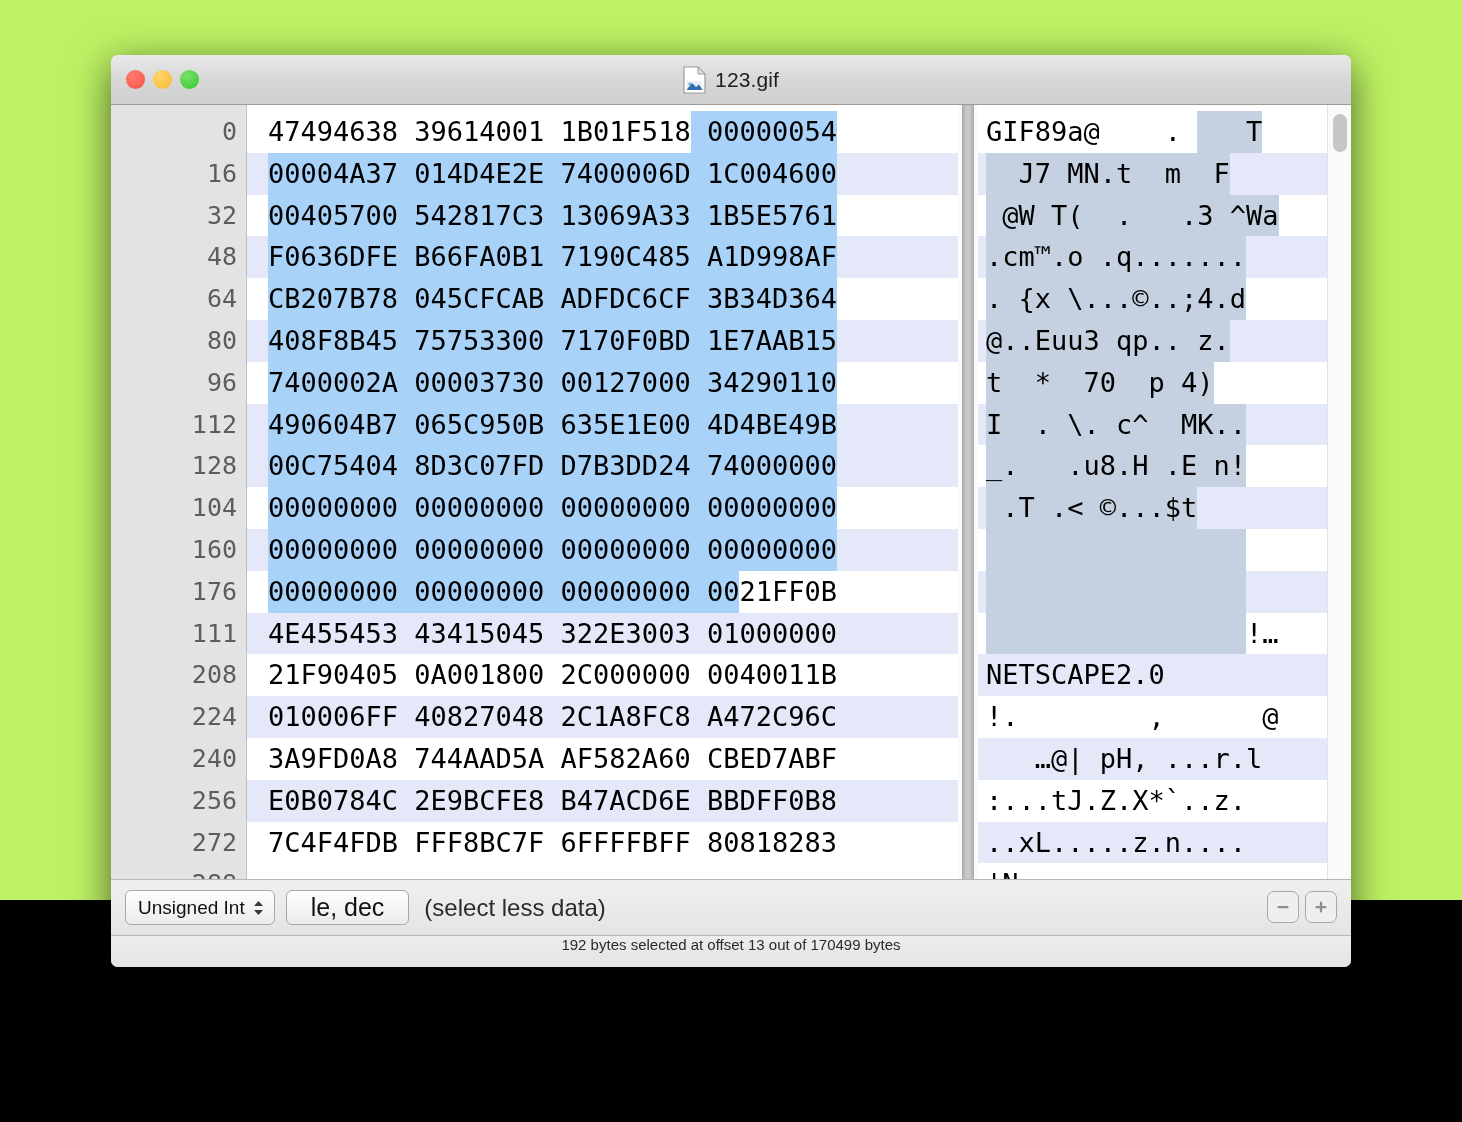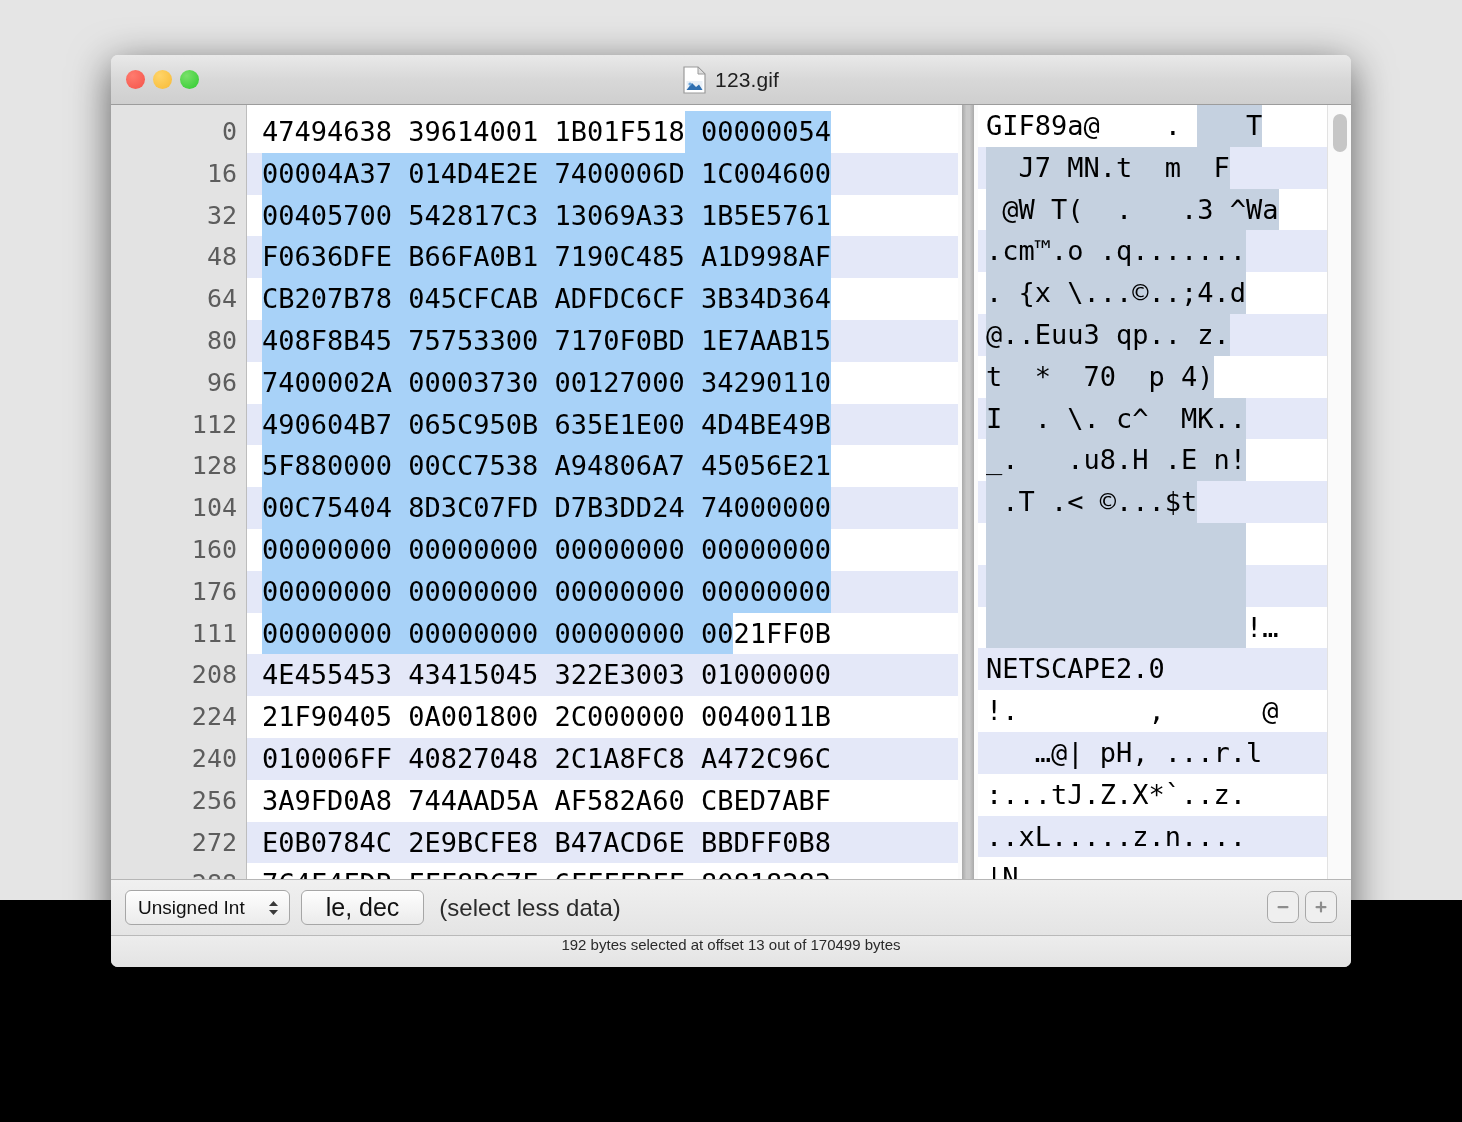--- a/index.html
+++ b/index.html
@@ -1,18 +1,18 @@
 <!DOCTYPE html>
 <html><head>
 <meta charset="utf-8">
 <style>
   html,body{margin:0;padding:0;background:#000;}
   body{width:1462px;height:1122px;font-family:"Liberation Sans",sans-serif;overflow:hidden;}
 
-  .desktop{position:relative;width:1462px;height:900px;background:#e5e5e5;}
+  .desktop{position:relative;width:1462px;height:900px;background:#bef264;}
 
   
   .window{
     position:absolute;left:111px;top:55px;width:1240px;height:912px;
     border-radius:7px;overflow:hidden;
     background:#ececec;
     box-shadow:0 10px 40px rgba(0,0,0,.6);
   }
 
   
@@ -54,35 +54,35 @@
     font-size:25px;color:#5d5d5d;
     box-sizing:border-box;
   }
 
   .hexpane{
     position:relative;flex:0 0 711px;width:711px;
     background:#fff;padding-top:6px;box-sizing:border-box;overflow:hidden;
   }
   .asciipane{
     position:relative;flex:1 1 auto;
-    background:#fff;box-sizing:border-box;overflow:hidden;
+    background:#fff;padding-top:6px;box-sizing:border-box;overflow:hidden;
   }
 
   .splitter{
     flex:0 0 20px;width:20px;
     background:linear-gradient(to right,#fbfbfb 0%,#fbfbfb 18%,#a9a9a9 20%,#c8c8c8 42%,#c8c8c8 58%,#a9a9a9 80%,#fbfbfb 82%,#fbfbfb 100%);
   }
 
   .hrow{
     height:41.8px;line-height:41.8px;
     font-family:"DejaVu Sans Mono","Liberation Mono",monospace;
     font-size:27px;color:#000;white-space:pre;
     box-sizing:border-box;
   }
-  .hexpane .hrow{padding-left:15px;}
+  .hexpane .hrow{padding-left:21px;}
   .asciipane .hrow{padding-left:8px;letter-spacing:0px;}
 
   .band-even{background:#ffffff;}
   .band-odd{background:#e4e8f8;}
 
   .sel{background:#a8d2f8;}           
   .sel-a{background:#c5d1e0;}          
   .nosel{background:#ffffff;}
 
   .hrow span{display:inline-block;}
@@ -102,21 +102,21 @@
     position:relative;height:56px;
     background:linear-gradient(to bottom,#f0f0f0,#e4e4e4);
     border-bottom:1px solid #b9b9b9;
     display:flex;align-items:center;padding:0 14px;box-sizing:border-box;
   }
   .popbtn{
     position:relative;height:33px;
     border:1px solid #a6a6a6;border-radius:6px;
     background:linear-gradient(to bottom,#fefefe,#ebebeb);
     font-size:19px;color:#111;
-    display:flex;align-items:center;padding:0 10px 0 12px;gap:23px;
+    display:flex;align-items:center;padding:0 10px 0 12px;gap:8px;
     box-shadow:0 1px 0 rgba(255,255,255,.8) inset;
   }
   .chev{display:flex;flex-direction:column;gap:3px;line-height:0;}
   .chev svg{display:block;}
   .plainbtn{
     height:33px;margin-left:11px;
     border:1px solid #a6a6a6;border-radius:6px;
     background:linear-gradient(to bottom,#fefefe,#ebebeb);
     font-size:25px;color:#111;
     display:flex;align-items:center;padding:0 24px;
@@ -191,21 +191,20 @@
 
       <div class="hexpane">
           <div class="hrow band-even"><span class="nosel">47494638 39614001 1B01F518</span><span class="sel"> 00000054</span></div>
           <div class="hrow band-odd"><span class="nosel"></span><span class="sel">00004A37 014D4E2E 7400006D 1C004600</span></div>
           <div class="hrow band-even"><span class="nosel"></span><span class="sel">00405700 542817C3 13069A33 1B5E5761</span></div>
           <div class="hrow band-odd"><span class="nosel"></span><span class="sel">F0636DFE B66FA0B1 7190C485 A1D998AF</span></div>
           <div class="hrow band-even"><span class="nosel"></span><span class="sel">CB207B78 045CFCAB ADFDC6CF 3B34D364</span></div>
           <div class="hrow band-odd"><span class="nosel"></span><span class="sel">408F8B45 75753300 7170F0BD 1E7AAB15</span></div>
           <div class="hrow band-even"><span class="nosel"></span><span class="sel">7400002A 00003730 00127000 34290110</span></div>
           <div class="hrow band-odd"><span class="nosel"></span><span class="sel">490604B7 065C950B 635E1E00 4D4BE49B</span></div>
-          <div class="hrow band-even"><span class="nosel"></span><span class="sel">5F880000 00CC7538 A94806A7 45056E21</span></div>
           <div class="hrow band-odd"><span class="nosel"></span><span class="sel">00C75404 8D3C07FD D7B3DD24 74000000</span></div>
           <div class="hrow band-even"><span class="nosel"></span><span class="sel">00000000 00000000 00000000 00000000</span></div>
           <div class="hrow band-odd"><span class="nosel"></span><span class="sel">00000000 00000000 00000000 00000000</span></div>
           <div class="hrow band-even"><span class="sel">00000000 00000000 00000000 00</span><span class="nosel">21FF0B</span></div>
           <div class="hrow band-odd"><span>4E455453 43415045 322E3003 01000000</span></div>
           <div class="hrow band-even"><span>21F90405 0A001800 2C000000 0040011B</span></div>
           <div class="hrow band-odd"><span>010006FF 40827048 2C1A8FC8 A472C96C</span></div>
           <div class="hrow band-even"><span>3A9FD0A8 744AAD5A AF582A60 CBED7ABF</span></div>
           <div class="hrow band-odd"><span>E0B0784C 2E9BCFE8 B47ACD6E BBDFF0B8</span></div>
           <div class="hrow band-even"><span>7C4F4FDB FFF8BC7F 6FFFFBFF 80818283</span></div>

